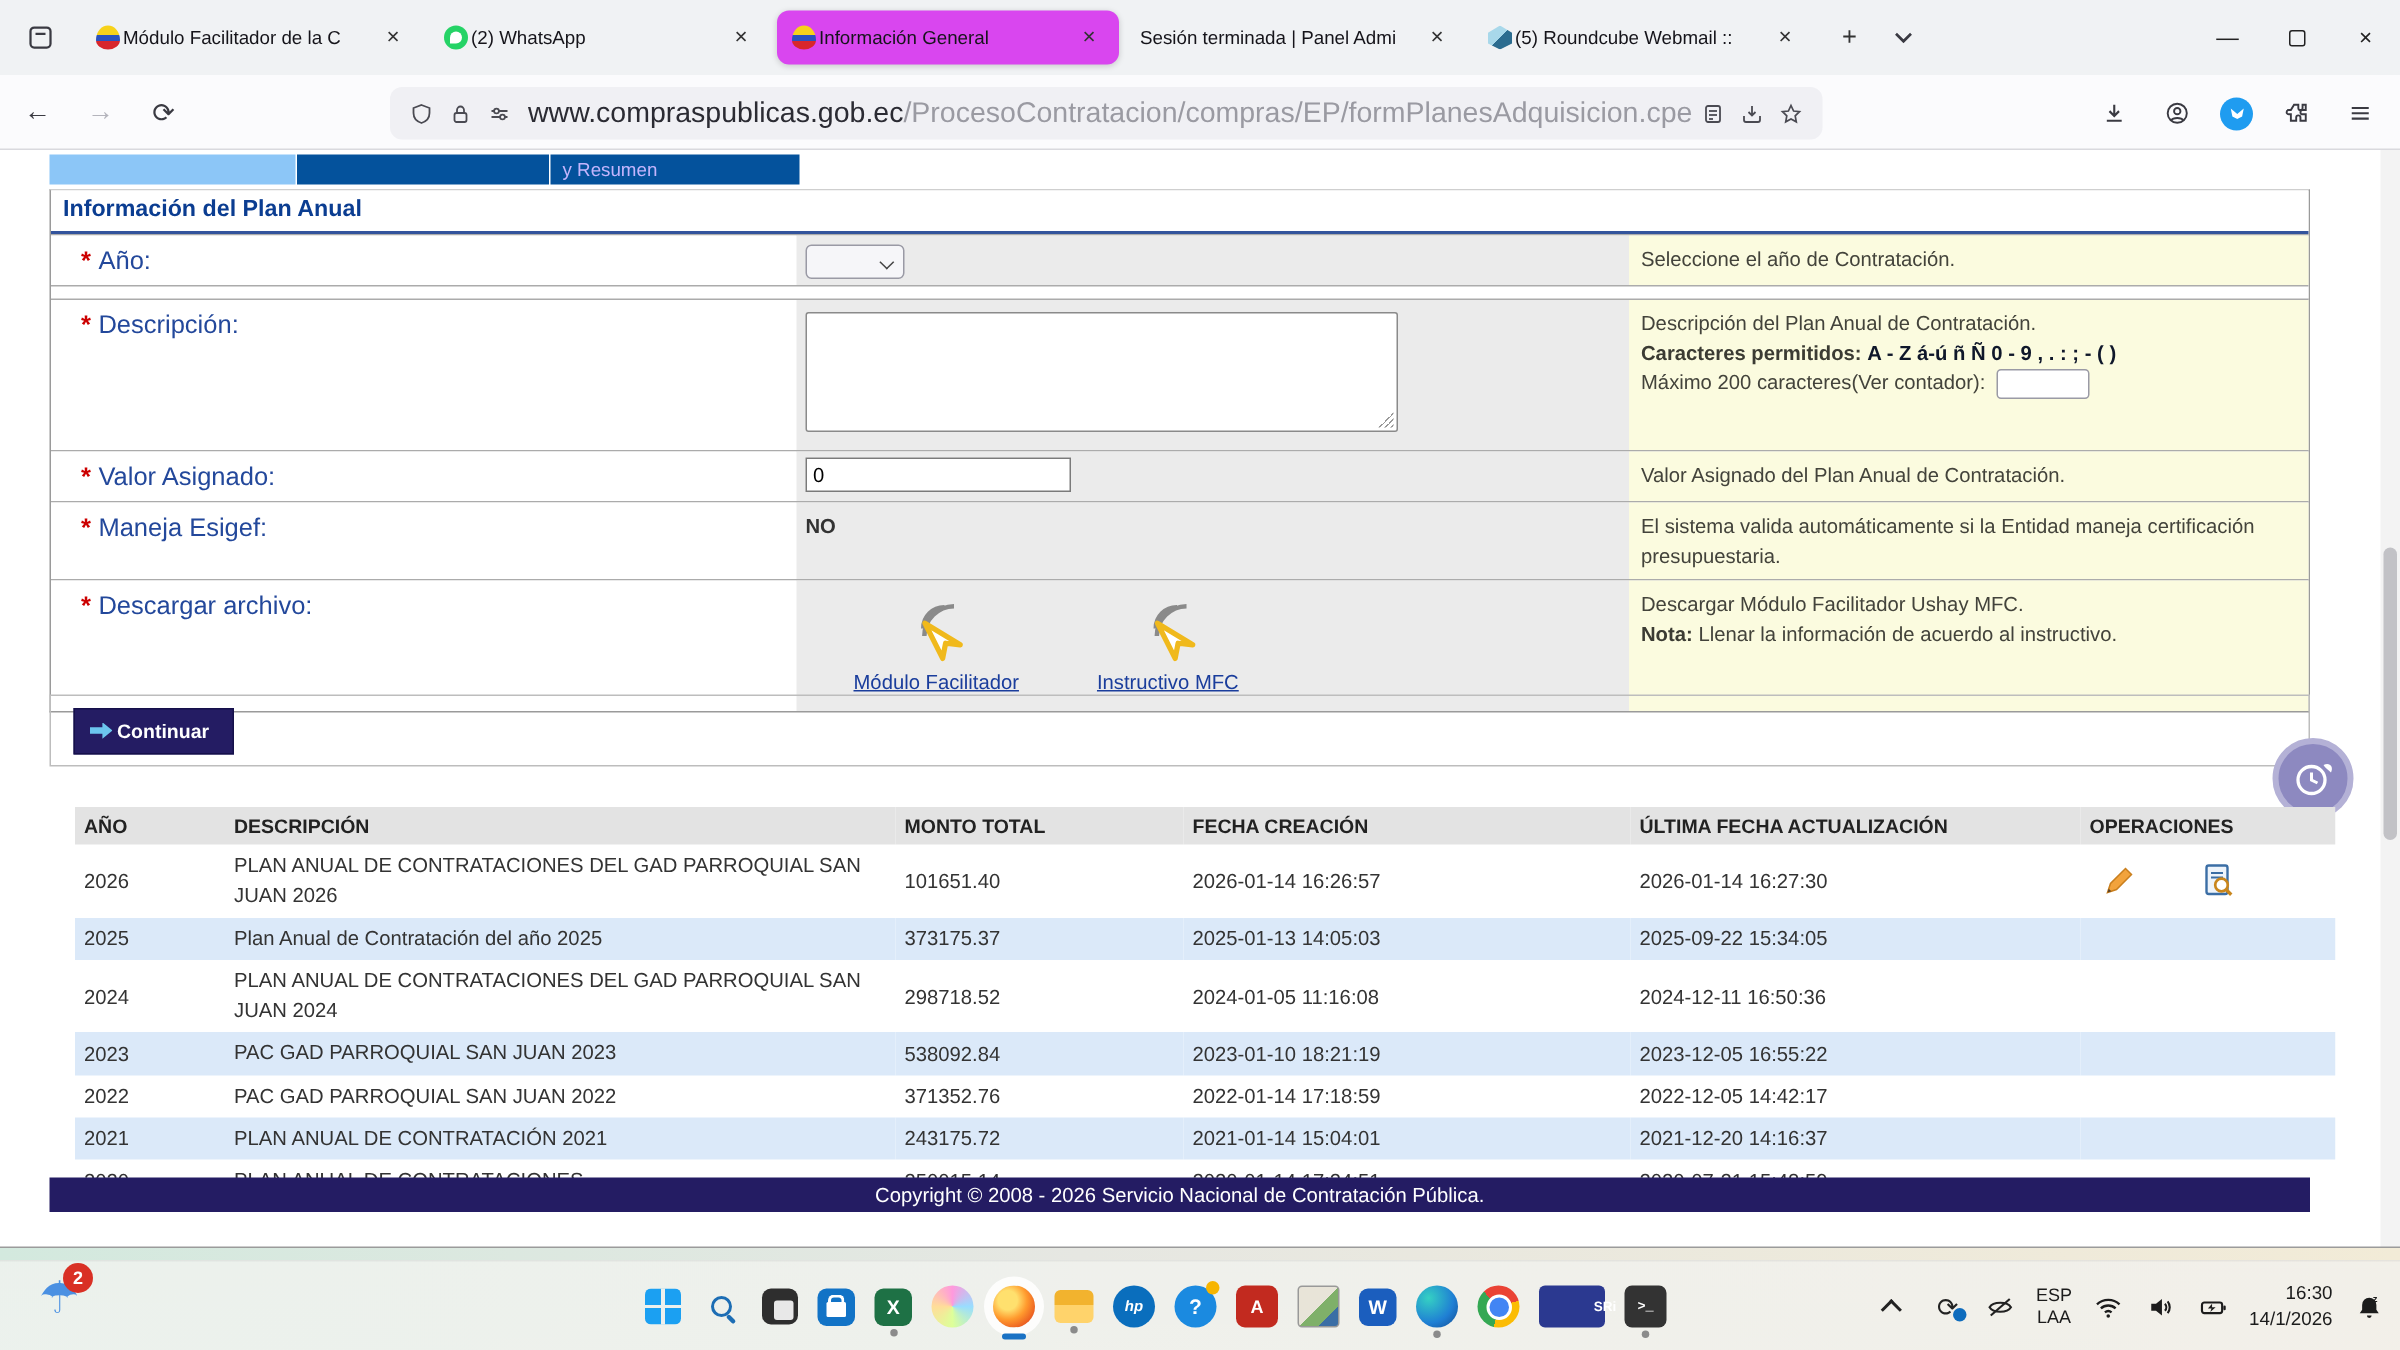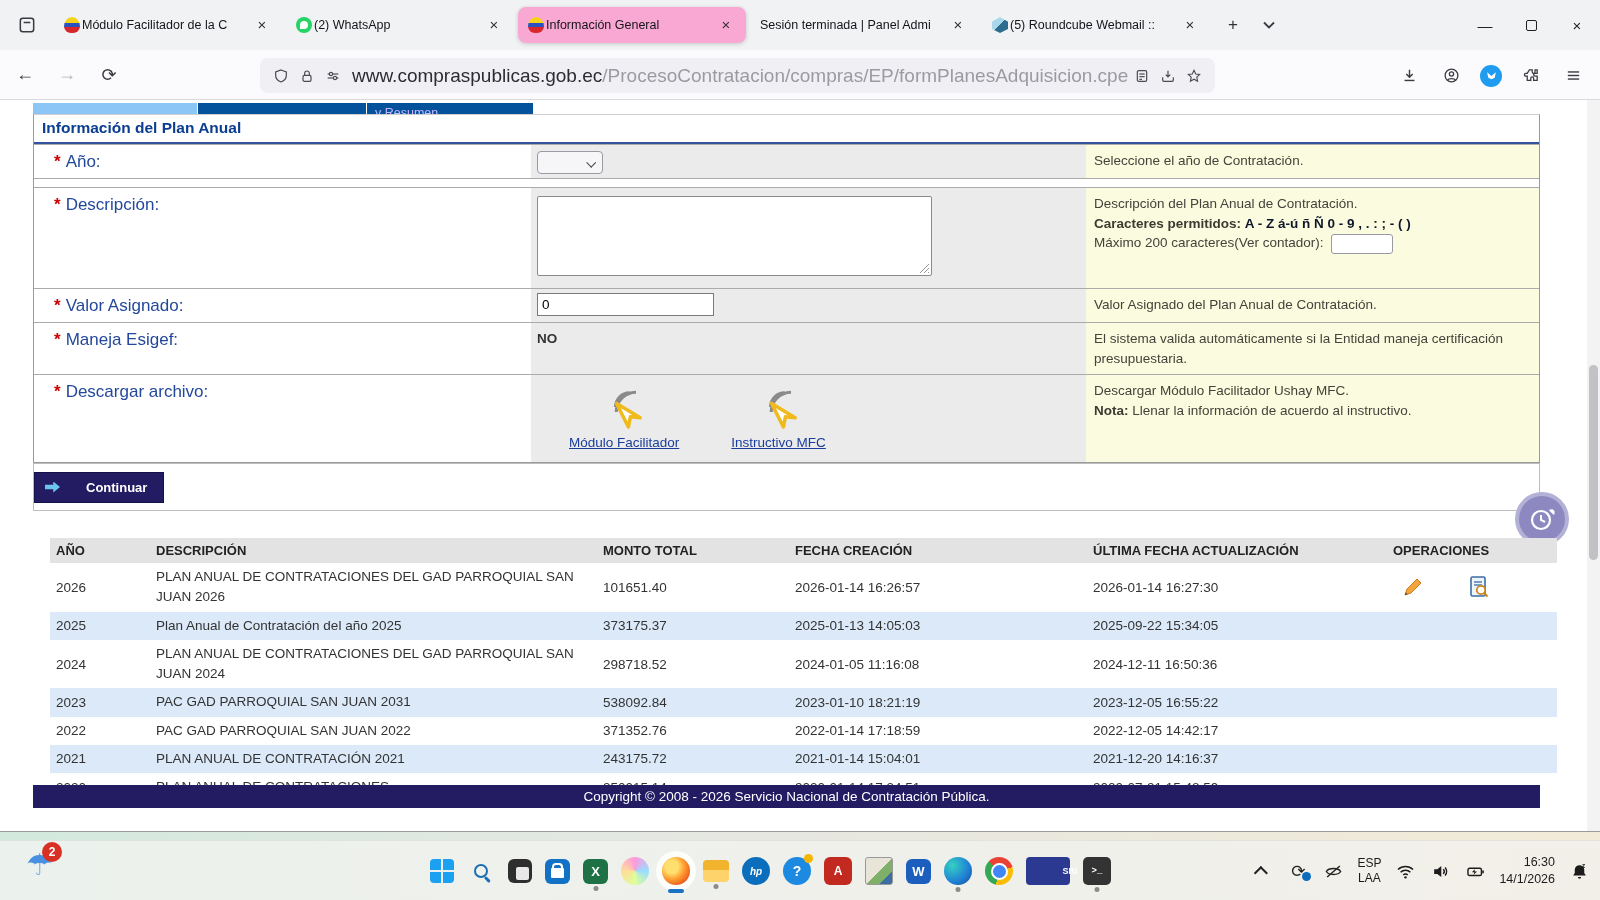--- a/index.html
+++ b/index.html
@@ -3,21 +3,21 @@
 <meta charset="utf-8">
 <style>
   * { margin:0; padding:0; box-sizing:border-box; }
   html,body { width:1600px; height:900px; overflow:hidden; font-family:"Liberation Sans", sans-serif; background:#fff; }
 
   
   .tabstrip { position:absolute; left:0; top:0; width:1600px; height:50px; background:#f0f2f4; display:flex; align-items:center; }
   .tab-mgr { width:34px; height:34px; margin:0 8px 0 10px; border-radius:6px; display:flex; align-items:center; justify-content:center; }
   .tab-mgr svg { width:20px; height:20px; }
   .tab { position:relative; height:36px; margin:0 2px; padding:0 10px 0 10px; border-radius:8px; display:flex; align-items:center; gap:2px; width:228px; color:#15141a; font-size:12.5px; }
-  .tab.active { background:#f9a8d4; box-shadow:0 1px 4px rgba(0,0,0,.18); }
+  .tab.active { background:#d946ef; box-shadow:0 1px 4px rgba(0,0,0,.18); }
   .tab .title { flex:1; white-space:nowrap; overflow:hidden; }
   .tab .close { font-size:15px; color:#333; width:20px; height:20px; line-height:20px; text-align:center; border-radius:4px; }
   .favicon { width:16px; height:16px; border-radius:3px; flex:0 0 16px; }
   .fav-ecuador { background:linear-gradient(180deg,#f7d21a 0 40%, #2a52be 40% 65%, #d8262c 65% 100%); border-radius:50% 50% 50% 50%/60% 60% 40% 40%; }
   .fav-whatsapp { background:#25d366; border-radius:50%; position:relative; }
   .fav-whatsapp::after { content:""; position:absolute; left:4px; top:4px; width:8px; height:8px; background:#fff; border-radius:50% 50% 50% 0; }
   .fav-roundcube { background:linear-gradient(135deg,#a8d8ea 0 50%, #2b6c8f 50% 100%); border-radius:3px; transform:rotate(0deg); clip-path:polygon(50% 0, 100% 30%, 100% 75%, 50% 100%, 0 75%, 0 30%); }
   .tab-new, .tab-chev { width:30px; height:30px; display:flex; align-items:center; justify-content:center; color:#333; font-size:17px; border-radius:6px; margin-left:6px; }
   .win-controls { margin-left:auto; display:flex; height:50px; }
   .win-btn { width:46px; height:50px; display:flex; align-items:center; justify-content:center; color:#222; font-size:15px; }
@@ -43,21 +43,21 @@
   .page { position:absolute; left:0; top:100px; width:1600px; height:732px; background:#fff; overflow:hidden; }
   .pgscrollbar { position:absolute; right:0; top:0; width:13px; height:732px; background:#f3f3f3; }
   .pgthumb { position:absolute; left:2px; top:265px; width:9px; height:195px; background:#c2c2c6; border-radius:5px; }
 
   .pnav { position:absolute; left:33px; top:3px; height:20px; display:flex; }
   .pnav .ptab { height:20px; color:#c4b5fd; font-size:12.5px; padding:3px 8px; }
   .ptab1 { width:164px; background:#8cc6f7; }
   .ptab2 { width:168px; background:#04529c; margin-left:1px; }
   .ptab3 { width:166px; background:#04529c; margin-left:1px; }
 
-  .formbox { position:absolute; left:33px; top:14px; width:1507px; border:1px solid #9a9a9a; border-top:1px solid #cfcfcf; }
+  .formbox { position:absolute; left:33px; top:26px; width:1507px; border:1px solid #9a9a9a; border-top:1px solid #cfcfcf; }
   .form-title { padding:4px 8px 5px; font-size:15.5px; font-weight:bold; color:#0b3d91; border-bottom:2px solid #33549c; background:#fff; }
   .frow { display:grid; grid-template-columns:497px 555px 1fr; border-top:1px solid #ababab; }
   .frow:first-of-type { border-top:none; }
   .spacer-row { height:9px; background:#fff; border-top:1px solid #ababab; }
   .fcell-label { background:#fff; padding:7px 6px 6px 20px; font-size:17px; color:#23489b; }
   .fcell-label .req { color:#c00; font-weight:bold; margin-right:5px; }
   .fcell-mid { background:#ebebeb; padding:4px 6px; font-size:13.5px; color:#333; }
   .fcell-help { background:#fbfbdf; padding:6px 8px; font-size:13.5px; color:#43433b; line-height:1.45; }
   .sel { width:66px; height:23px; background:#f6f6f9; border:1px solid #9a9aa5; border-radius:4px; position:relative; margin-top:2px; }
   .sel::after { content:""; position:absolute; right:8px; top:8px; width:6px; height:6px; border-right:1.6px solid #444; border-bottom:1.6px solid #444; transform:rotate(45deg) translateY(-1px); }
@@ -68,21 +68,21 @@
   .help-bold { font-weight:bold; color:#3b3b33; }
   .counter-box { display:inline-block; width:62px; height:20px; border:1px solid #9a9aa5; border-radius:3px; background:#fff; vertical-align:middle; margin-left:4px; }
   .txt-input { width:177px; height:23px; border:1px solid #7a7a7a; background:#fff; font-size:13.5px; padding:2px 4px; font-family:"Liberation Sans",sans-serif; }
   .esigef-val { font-weight:bold; padding-top:4px; }
   .dl-wrap { display:flex; gap:52px; padding:8px 0 4px 32px; }
   .dl-item { text-align:center; }
   .dl-item svg { width:52px; height:46px; display:block; margin:0 auto 2px; }
   .dl-link { color:#1a3d9c; font-size:13.5px; text-decoration:underline; }
 
   .continue-box { position:absolute; left:33px; top:363px; width:1507px; height:48px; border:1px solid #bdbdbd; display:flex; align-items:center; }
-  .btn-continuar { margin-left:0; background:#241c63; border:1px solid #15104a; color:#fff; font-weight:bold; font-size:13px; padding:7px 16px 7px 10px; display:flex; align-items:center; gap:26px; cursor:pointer; }
+  .btn-continuar { margin-left:15px; background:#241c63; border:1px solid #15104a; color:#fff; font-weight:bold; font-size:13px; padding:7px 16px 7px 10px; display:flex; align-items:center; gap:3px; cursor:pointer; }
   .btn-arrow { width:15px; height:11px; background:#6cc5ee; clip-path:polygon(0 30%, 55% 30%, 55% 0, 100% 50%, 55% 100%, 55% 70%, 0 70%); }
 
   .float-widget { position:absolute; left:1515px; top:392px; width:54px; height:54px; border-radius:50%; background:#8d89c0; border:4px solid #b4b1d6; display:flex; align-items:center; justify-content:center; }
   .float-widget svg { width:30px; height:30px; }
 
   .datatable { position:absolute; left:50px; top:438px; width:1507px; height:254px; overflow:hidden; font-size:13.5px; color:#333; }
   table.grid { width:100%; border-collapse:collapse; }
   table.grid th { background:#e3e3e3; text-align:left; font-size:13px; color:#222; padding:5px 6px; font-weight:bold; }
   table.grid td { padding:4px 6px; vertical-align:middle; }
   tr.alt td { background:#dbe9f9; }
@@ -418,21 +418,21 @@
     <td class="c-desc">PLAN ANUAL DE CONTRATACIONES DEL GAD PARROQUIAL SAN JUAN 2024</td>
     <td class="c-monto">298718.52</td>
     <td class="c-crea">2024-01-05 11:16:08</td>
     <td class="c-act">2024-12-11 16:50:36</td>
     <td class="c-ops">
       
     </td>
   </tr>
           <tr class="alt">
     <td class="c-anio">2023</td>
-    <td class="c-desc">PAC GAD PARROQUIAL SAN JUAN 2031</td>
+    <td class="c-desc">PAC GAD PARROQUIAL SAN JUAN 2023</td>
     <td class="c-monto">538092.84</td>
     <td class="c-crea">2023-01-10 18:21:19</td>
     <td class="c-act">2023-12-05 16:55:22</td>
     <td class="c-ops">
       
     </td>
   </tr>
           <tr>
     <td class="c-anio">2022</td>
     <td class="c-desc">PAC GAD PARROQUIAL SAN JUAN 2022</td>

